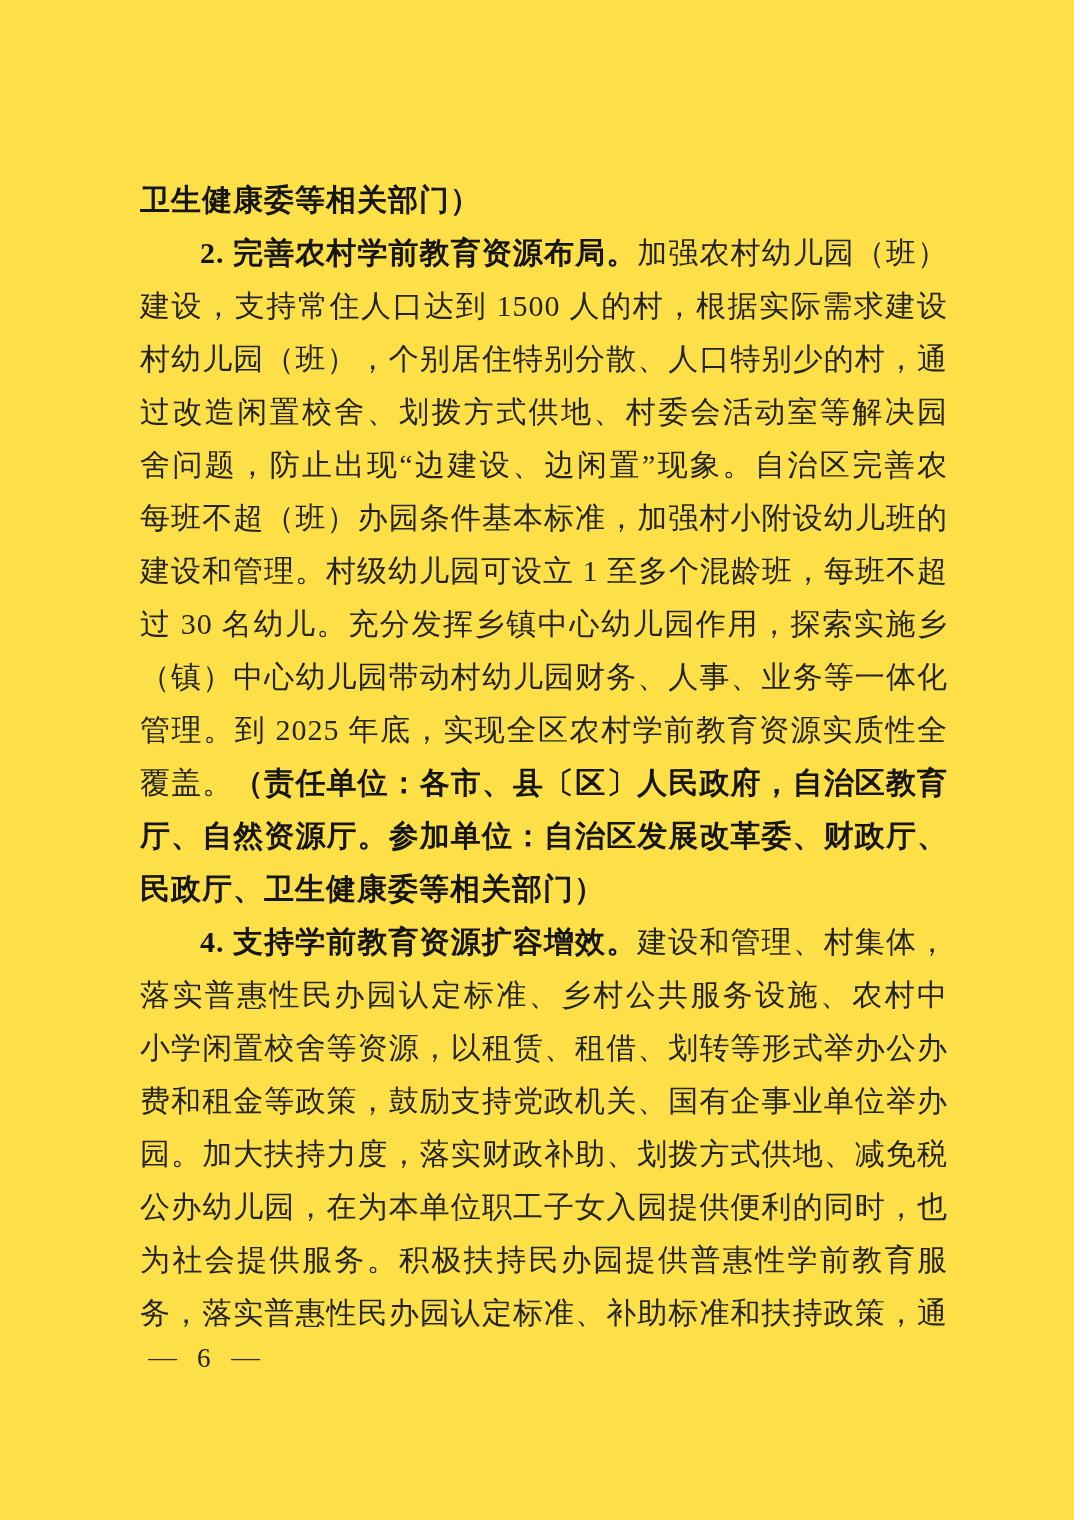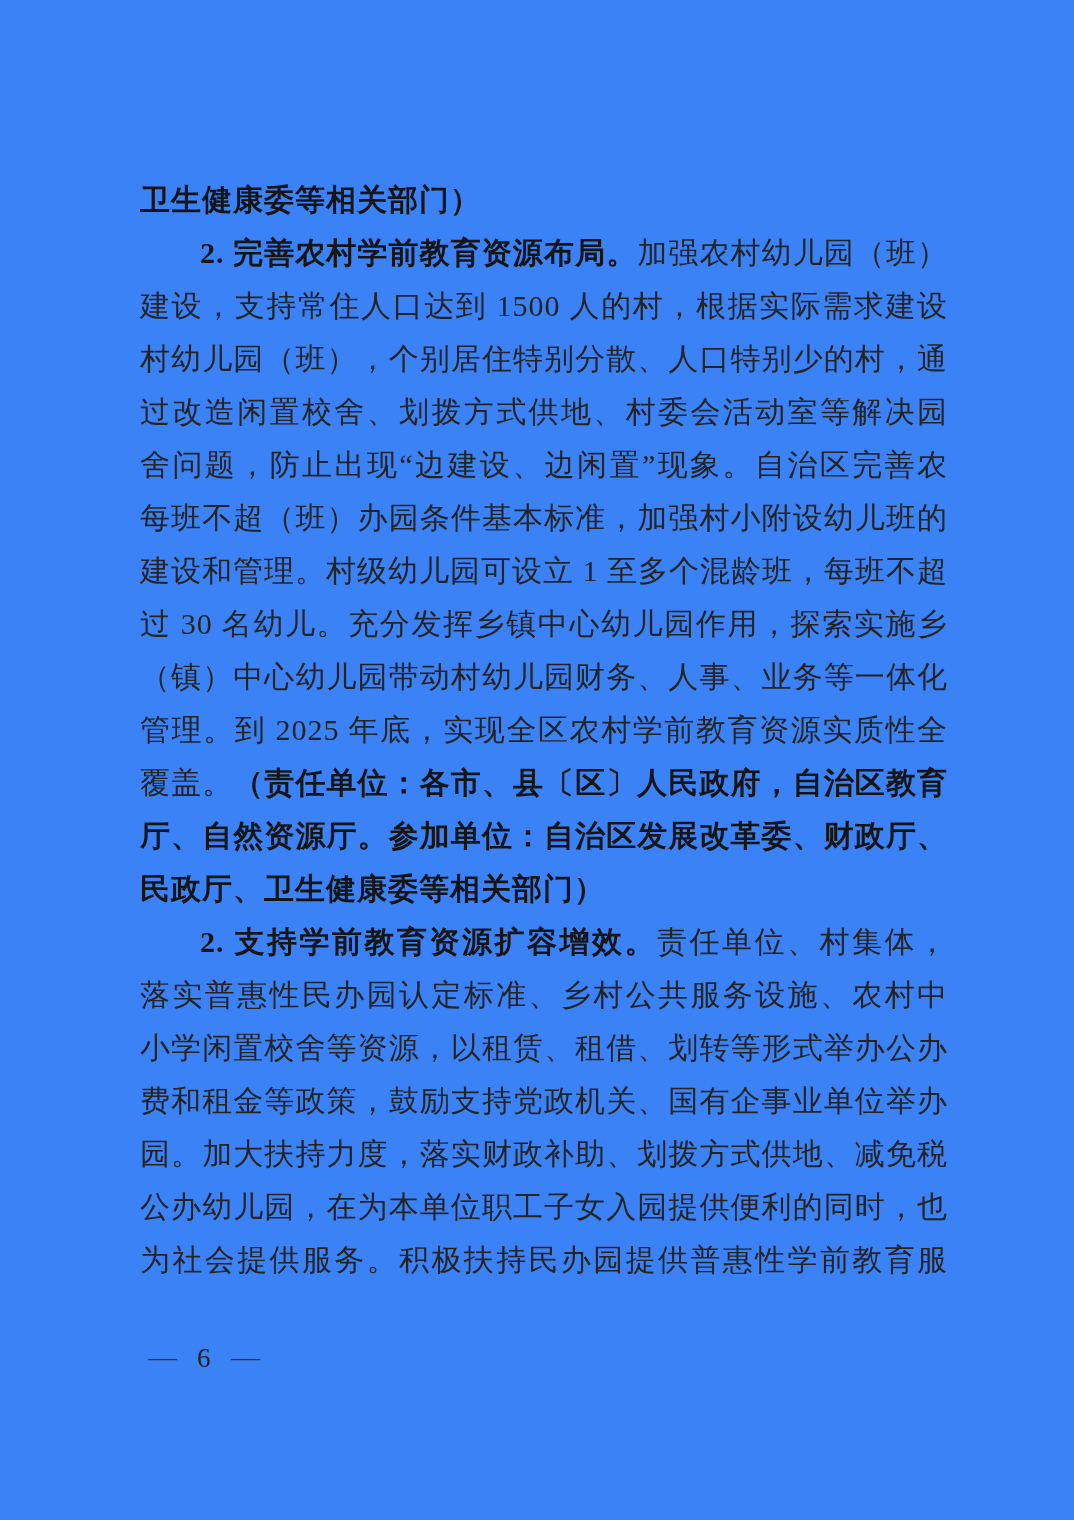--- a/index.html
+++ b/index.html
@@ -8,21 +8,21 @@
     width: 1074px;
     height: 1520px;
     font-family: "Liberation Serif", serif;
     color: #1e1e1e;
     position: relative;
     overflow: hidden;
   }
   .page {
     position: absolute;
     inset: 0;
-    background: #3b82f6;
+    background: #fde047;
   }
   .textblock {
     position: absolute;
     left: 140px;
     top: 173px;
     width: 808px;
   }
   .line {
     height: 53px;
     line-height: 53px;
@@ -92,34 +92,35 @@
     <div class="line fill"><span class="seg">（镇）中心幼儿园带动村幼儿园财务、人事、业务等一体化</span></div>
 
     <div class="line fill"><span class="seg">管理。到 2025 年底，实现全区农村学前教育资源实质性全</span></div>
 
     <div class="line fill"><span class="seg">覆盖。</span><span class="seg b">（责任单位：各市、县〔区〕人民政府，自治区教育</span></div>
 
     <div class="line fill"><span class="seg b">厅、自然资源厅。参加单位：自治区发展改革委、财政厅、</span></div>
 
     <div class="line"><span class="seg b">民政厅、卫生健康委等相关部门）</span></div>
 
-    <div class="line fill indent"><span class="seg b">2. 支持学前教育资源扩容增效。</span><span class="seg">责任单位、村集体，</span></div>
+    <div class="line fill indent"><span class="seg b">4. 支持学前教育资源扩容增效。</span><span class="seg">建设和管理、村集体，</span></div>
 
     <div class="line fill"><span class="seg">落实普惠性民办园认定标准、乡村公共服务设施、农村中</span></div>
 
     <div class="line fill"><span class="seg">小学闲置校舍等资源，以租赁、租借、划转等形式举办公办</span></div>
 
     <div class="line fill"><span class="seg">费和租金等政策，鼓励支持党政机关、国有企事业单位举办</span></div>
 
     <div class="line fill"><span class="seg">园。加大扶持力度，落实财政补助、划拨方式供地、减免税</span></div>
 
     <div class="line fill"><span class="seg">公办幼儿园，在为本单位职工子女入园提供便利的同时，也</span></div>
 
     <div class="line fill"><span class="seg">为社会提供服务。积极扶持民办园提供普惠性学前教育服</span></div>
 
+    <div class="line fill"><span class="seg">务，落实普惠性民办园认定标准、补助标准和扶持政策，通</span></div>
 
   </div>
 
   <div class="footer">
     <span class="dash">—</span>
     <span class="num">6</span>
     <span class="dash">—</span>
   </div>
 
 </div>

